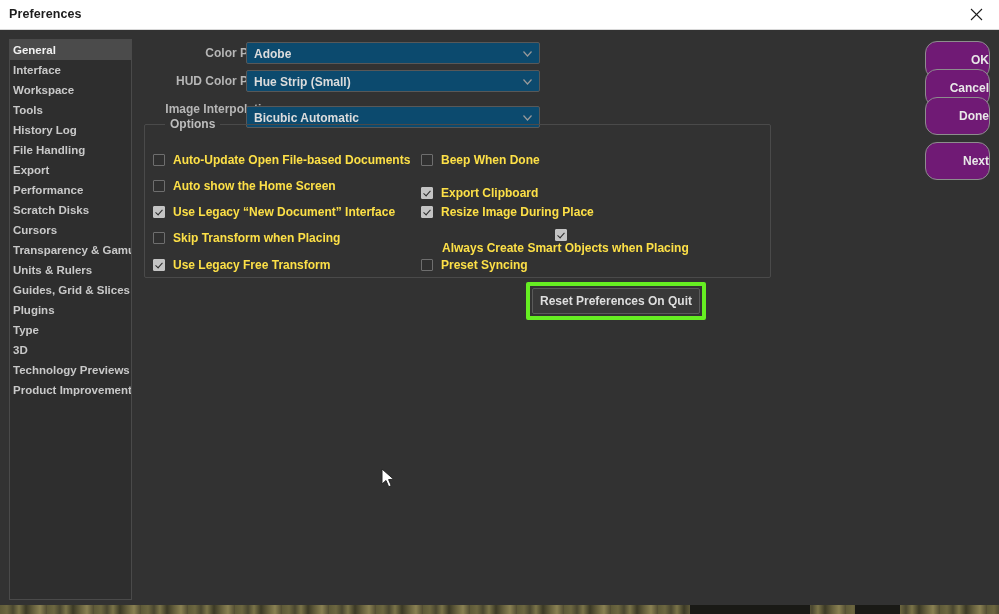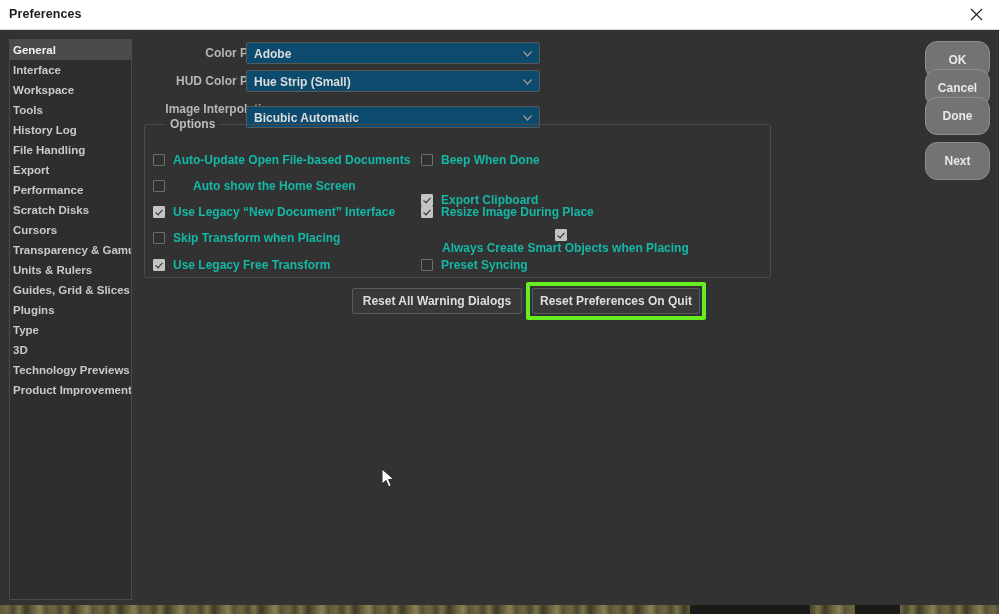--- a/index.html
+++ b/index.html
@@ -155,21 +155,21 @@
     position: absolute;
     left: 3px; top: 1px;
     width: 3px; height: 6px;
     border: solid #2a2a2a;
     border-width: 0 1.6px 1.6px 0;
     transform: rotate(42deg);
   }
   .check-label {
     margin-left: 8px;
     font-size: 12px;
-    color: #14b8a6;
+    color: #fde047;
   }
 
   
   .reset-btn {
     position: absolute;
     height: 26px;
     background: #383838;
     border: 1px solid #5a5a5a;
     border-radius: 2px;
     display: flex; align-items: center; justify-content: center;
@@ -181,24 +181,24 @@
     position: absolute;
     border: 4px solid #66ee22;
     border-radius: 2px;
   }
 
   
   .action-btn {
     position: absolute;
     left: 925px;
     width: 65px; height: 38px;
-    background: #737373;
+    background: #701a75;
     border: 1px solid #8d8d8d;
     border-radius: 12px;
-    display: flex; align-items: center; justify-content: center;
+    display: flex; align-items: center; justify-content: flex-end;
     font-size: 12px;
     color: #e8e8e8;
     cursor: pointer;
   }
 
   
   .bottom-strip {
     position: absolute;
     left: 0; top: 605px;
     width: 999px; height: 9px;
@@ -289,21 +289,21 @@
         </div>
       </div>
 
     <div class="groupbox">
       <div class="group-legend">Options</div>
       <div id="opt-left">
           <div class="check-row" style="left: 8px; top: 26px;">
             <span class="cbox"></span>
             <span class="check-label">Auto-Update Open File-based Documents</span>
           </div>
-          <div class="check-row" style="left: 8px; top: 52px; gap: 20px;">
+          <div class="check-row" style="left: 8px; top: 52px;">
             <span class="cbox"></span>
             <span class="check-label">Auto show the Home Screen</span>
           </div>
           <div class="check-row" style="left: 8px; top: 78px;">
             <span class="cbox on"></span>
             <span class="check-label">Use Legacy “New Document” Interface</span>
           </div>
           <div class="check-row" style="left: 8px; top: 104px;">
             <span class="cbox"></span>
             <span class="check-label">Skip Transform when Placing</span>
@@ -311,42 +311,39 @@
           <div class="check-row" style="left: 8px; top: 131px;">
             <span class="cbox on"></span>
             <span class="check-label">Use Legacy Free Transform</span>
           </div>
         </div>
       <div id="opt-right">
           <div class="check-row" style="left: 276px; top: 26px;">
             <span class="cbox"></span>
             <span class="check-label">Beep When Done</span>
           </div>
-          <div class="check-row" style="left: 276px; top: 66px;">
+          <div class="check-row" style="left: 276px; top: 59px;">
             <span class="cbox on"></span>
             <span class="check-label">Export Clipboard</span>
           </div>
           <div class="check-row" style="left: 276px; top: 78px;">
             <span class="cbox on"></span>
             <span class="check-label">Resize Image During Place</span>
           </div>
           <div class="check-row" style="left: 289px; top: 104px; flex-direction: column;">
             <span class="cbox on"></span>
             <span class="check-label">Always Create Smart Objects when Placing</span>
           </div>
           <div class="check-row" style="left: 276px; top: 131px;">
             <span class="cbox"></span>
             <span class="check-label">Preset Syncing</span>
           </div>
         </div>
     </div>
 
-    <div class="reset-btn" style="left:352px; top:258px; width:170px;">
-      <span>Reset All Warning Dialogs</span>
-    </div>
 
     <div class="highlight-ring" style="left:526px; top:252px; width:180px; height:38px;"></div>
 
     <div class="reset-btn" style="left:532px; top:258px; width:168px;">
       <span>Reset Preferences On Quit</span>
     </div>
 
     <div id="actions-container">
         <div class="action-btn" style="top: 11px;">
           <span>OK</span>

